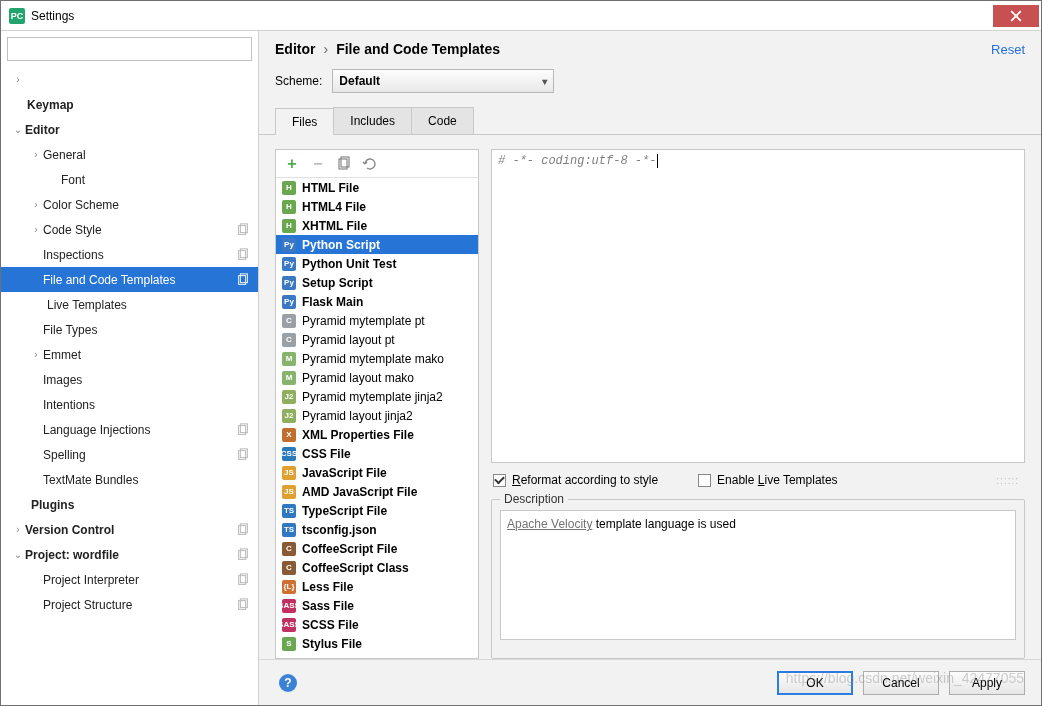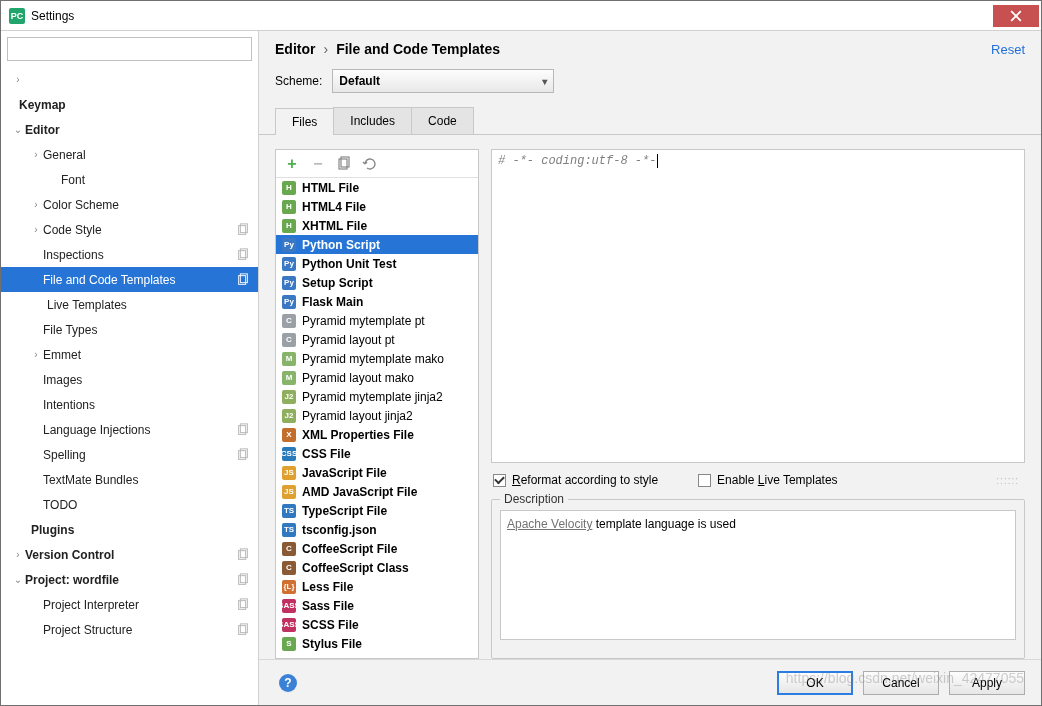--- a/index.html
+++ b/index.html
@@ -88,21 +88,21 @@
               <circle cx="6.5" cy="6.5" r="4.5" stroke="#999" stroke-width="1.3" fill="none"></circle>
               <line x1="10" y1="10" x2="14" y2="14" stroke="#999" stroke-width="1.3"></line>
             </svg>
           <input class="search-input" placeholder="" style="">
         </div>
       </div>
       <div class="tree" id="tree">
           <div class="tree-item" style="padding-left: 10px;">
             <span class="tree-toggle">›</span>
           </div>
-          <div class="tree-item" style="padding-left: 4px;">
+          <div class="tree-item" style="padding-left: 12px;">
             <span class="tree-toggle"></span>
             <span class="tree-label bold">Keymap</span>
           </div>
           <div class="tree-item" style="padding-left: 10px;">
             <span class="tree-toggle">⌄</span>
             <span class="tree-label bold">Editor</span>
           </div>
           <div class="tree-item" style="padding-left: 28px;">
             <span class="tree-toggle">›</span>
             <span class="tree-label">General</span>
@@ -171,24 +171,20 @@
             <span class="tree-toggle"></span>
             <span class="tree-label">Spelling</span>
             <svg viewBox="0 0 16 16" class="tree-copy-icon">
               <rect x="3" y="3" width="8" height="10" fill="none" stroke="currentColor" stroke-width="1.2"></rect>
               <rect x="5" y="1" width="8" height="10" fill="none" stroke="currentColor" stroke-width="1.2"></rect>
             </svg>
           </div>
           <div class="tree-item" style="padding-left: 28px;">
             <span class="tree-toggle"></span>
             <span class="tree-label">TextMate Bundles</span>
-          </div>
-          <div class="tree-item" style="padding-left: 28px;">
-            <span class="tree-toggle"></span>
-            <span class="tree-label">TODO</span>
           </div>
           <div class="tree-item" style="padding-left: 16px;">
             <span class="tree-toggle"></span>
             <span class="tree-label bold">Plugins</span>
           </div>
           <div class="tree-item" style="padding-left: 10px;">
             <span class="tree-toggle">›</span>
             <span class="tree-label bold">Version Control</span>
             <svg viewBox="0 0 16 16" class="tree-copy-icon">
               <rect x="3" y="3" width="8" height="10" fill="none" stroke="currentColor" stroke-width="1.2"></rect>

